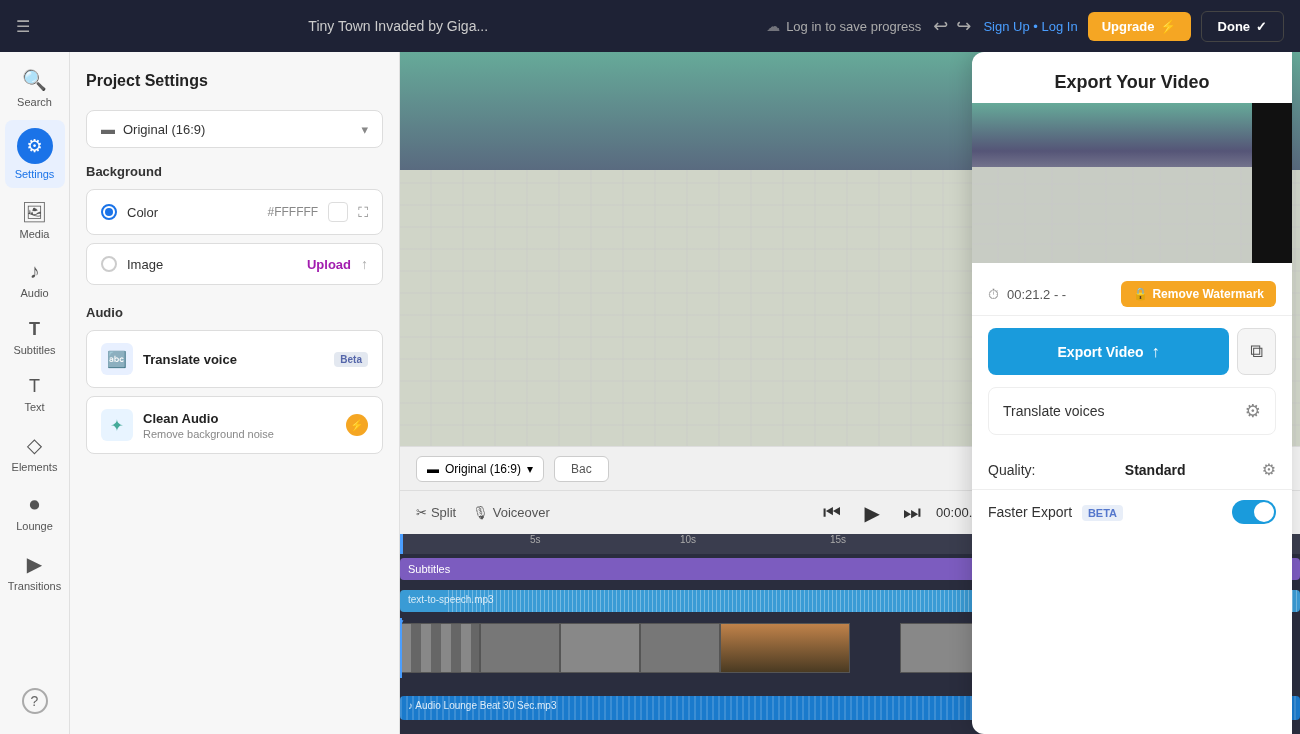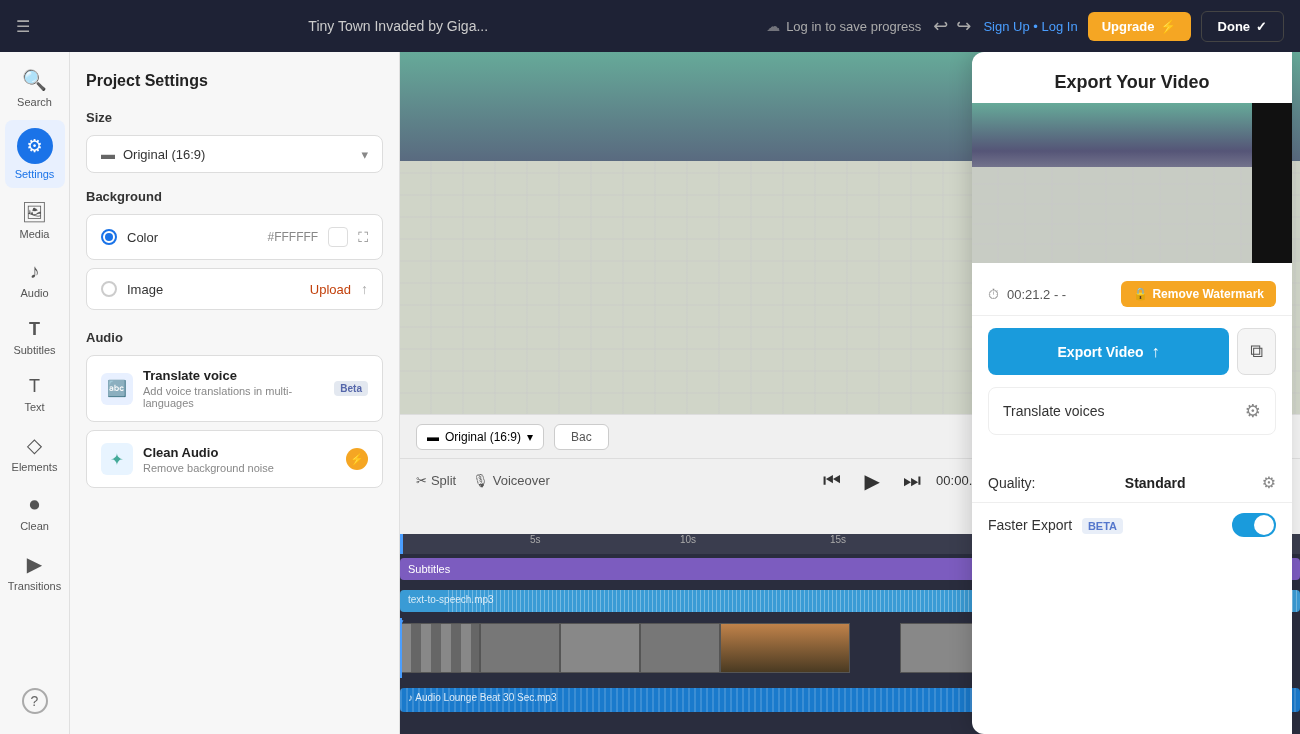--- a/index.html
+++ b/index.html
@@ -131,21 +131,21 @@
       border: 2px solid #ccc;
       display: flex; align-items: center; justify-content: center;
       flex-shrink: 0;
     }
     .radio-dot.active { border-color: #1a73e8; }
     .radio-dot.active::after { content: ''; width: 8px; height: 8px; border-radius: 50%; background: #1a73e8; }
     .color-label { flex: 1; font-weight: 500; color: #333; }
     .color-hex { color: #888; font-size: 12px; }
     .color-swatch { width: 20px; height: 20px; border-radius: 4px; border: 1px solid #ddd; background: white; }
     .color-picker-icon { color: #888; font-size: 14px; cursor: pointer; }
-    .upload-label { color: #c2410c; }
+    .upload-label { color: #a21caf; font-weight: bold; }
 
     .audio-section { margin-top: 10px; }
     .audio-item {
       background: white;
       border: 1px solid #ddd;
       border-radius: 8px;
       padding: 12px 14px;
       display: flex;
       align-items: center;
       gap: 10px;
@@ -221,21 +221,20 @@
       cursor: pointer;
     }
 
     
     .timeline-area {
       height: 200px;
       background: #2a2d3e;
       display: flex;
       flex-direction: column;
       flex-shrink: 0;
-      margin-top: 32px;
     }
     .timeline-controls {
       height: 44px;
       background: #f0f0f0;
       border-top: 1px solid #ddd;
       display: flex;
       align-items: center;
       padding: 0 16px;
       gap: 16px;
     }
@@ -357,21 +356,21 @@
       cursor: pointer;
       display: flex;
       align-items: center;
       justify-content: center;
       font-size: 18px;
       color: #555;
     }
     .translate-voices-row {
       border: 1px solid #eee;
       border-radius: 8px;
-      margin: 0 16px 28px;
+      margin: 0 16px 15px;
       padding: 12px 14px;
       display: flex;
       align-items: center;
       gap: 10px;
       cursor: pointer;
     }
     .translate-label { flex: 1; font-size: 14px; color: #333; }
     .translate-icon { color: #888; font-size: 18px; }
     .quality-row {
       padding: 10px 16px;
@@ -457,37 +456,36 @@
     <div class="sidebar-icon-item">
       <span class="icon-shape" style="font-size:18px;">T</span>
       <span class="icon-label">Text</span>
     </div>
     <div class="sidebar-icon-item">
       <span class="icon-shape">◇</span>
       <span class="icon-label">Elements</span>
     </div>
     <div class="sidebar-icon-item">
       <span class="icon-shape">⏺</span>
-      <span class="icon-label">Clean</span>
+      <span class="icon-label">Lounge</span>
     </div>
     <div class="sidebar-icon-item">
       <span class="icon-shape">▶</span>
       <span class="icon-label">Transitions</span>
     </div>
     <div style="margin-top:auto; padding-bottom:12px; display:flex; flex-direction:column; align-items:center; gap:8px;">
       <div class="sidebar-icon-item">
         <span style="width:26px;height:26px;border-radius:50%;border:2px solid #aaa;display:flex;align-items:center;justify-content:center;font-size:14px;color:#666;">?</span>
       </div>
     </div>
   </div>
 
   <div class="settings-panel">
     <h2>Project Settings</h2>
 
-    <div class="section-label">Size</div>
     <div class="select-box">
       <div class="left">
         <span style="font-size:14px; color:#666;">▬</span>
         <span>Original (16:9)</span>
       </div>
       <span class="arrow">▾</span>
     </div>
 
     <div class="bg-section">
       <div class="section-label">Background</div>
@@ -507,21 +505,20 @@
     </div>
 
     <div class="audio-section">
       <div class="section-label">Audio</div>
       <div class="audio-item">
         <div class="audio-icon" style="background:#e8f0ff;">
           <span style="font-size:16px;">🔤</span>
         </div>
         <div class="audio-text">
           <div class="audio-title">Translate voice</div>
-          <div class="audio-desc">Add voice translations in multi-languages</div>
         </div>
         <span class="beta-badge">Beta</span>
       </div>
       <div class="audio-item">
         <div class="audio-icon" style="background:#e8f4ff;">
           <span style="font-size:16px; color:#4a9;">✦</span>
         </div>
         <div class="audio-text">
           <div class="audio-title">Clean Audio</div>
           <div class="audio-desc">Remove background noise</div>
@@ -627,21 +624,21 @@
 
           <div style="width:50px;height:50px;background:#2a2d3e;flex-shrink:0;"></div>
           <div style="width:80px;height:50px;background:#888;border:1px solid #555;flex-shrink:0;"></div>
           <div style="width:80px;height:50px;background:#999;border:1px solid #555;flex-shrink:0;"></div>
         </div>
         <div class="playhead" style="left:0;z-index:20;"></div>
       </div>
 
       <div class="track-row" style="background:#2a2d3e; height:32px; flex:1; align-items:flex-start; padding-top:4px;">
         <div class="track-content" style="position:relative;">
-          <div style="position:absolute;left:0;right:0;top:6px;height:24px;background:#1a7acc;border-radius:4px;overflow:hidden;">
+          <div style="position:absolute;left:0;right:0;top:14px;height:24px;background:#1a7acc;border-radius:4px;overflow:hidden;">
             <div style="width:100%;height:100%;background:repeating-linear-gradient(90deg,rgba(255,255,255,0.15) 0,rgba(255,255,255,0.15) 2px,transparent 2px,transparent 6px);"></div>
             <div style="position:absolute;top:4px;left:8px;font-size:10px;color:rgba(255,255,255,0.85);white-space:nowrap;">
               <span>♪</span>
               <span>Audio Lounge Beat 30 Sec.mp3</span>
             </div>
           </div>
         </div>
       </div>
     </div>
 

